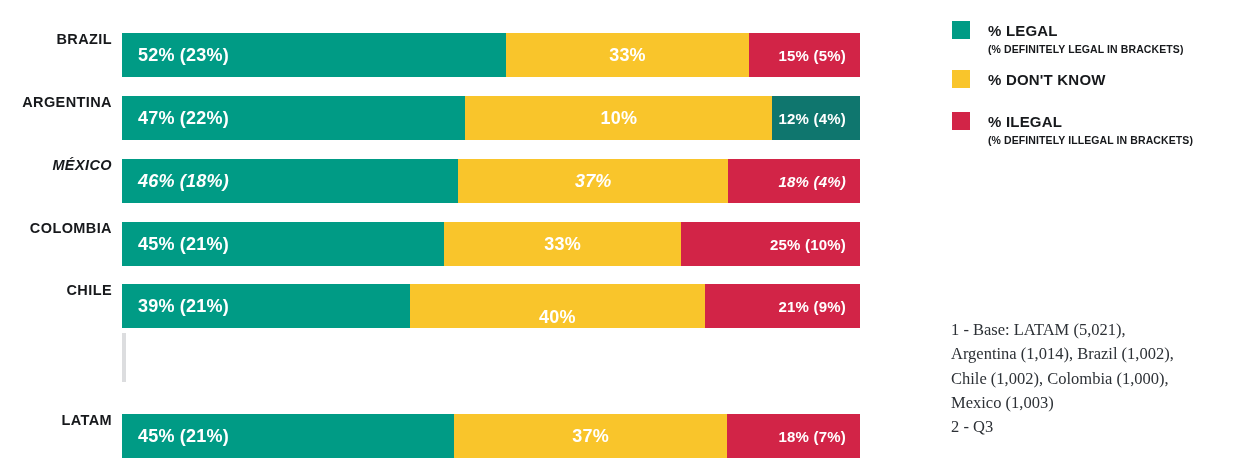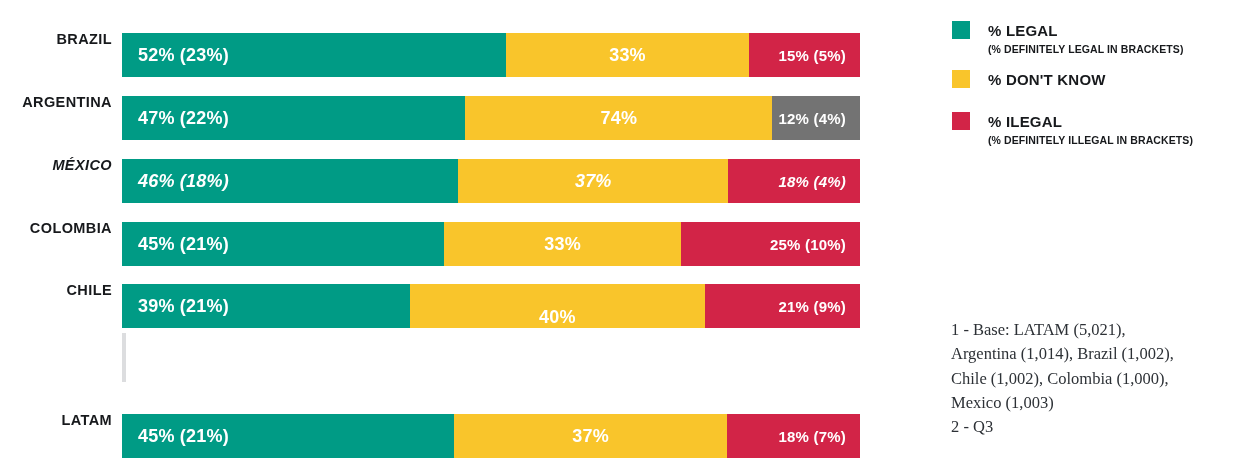--- a/index.html
+++ b/index.html
@@ -170,23 +170,23 @@
         </div>
       </div>
     </div>
     <div class="bar-row" style="top: 80px;">
       <div class="row-label">ARGENTINA</div>
       <div class="bar-track">
         <div class="seg legal" style="width: 46.5347%; background: rgb(0, 155, 133);">
           <span class="seg-label">47% (22%)</span>
         </div>
         <div class="seg dontknow" style="width: 41.5842%; background: rgb(249, 197, 43);">
-          <span class="seg-label">74%</span>
-        </div>
-        <div class="seg ilegal" style="width: 11.8812%; background: #737373;">
+          <span class="seg-label">10%</span>
+        </div>
+        <div class="seg ilegal" style="width: 11.8812%; background: #0f766e;">
           <span class="seg-label">12% (4%)</span>
         </div>
       </div>
     </div>
     <div class="bar-row" style="top: 143px; font-style: italic;">
       <div class="row-label">MÉXICO</div>
       <div class="bar-track">
         <div class="seg legal" style="width: 45.5446%; background: rgb(0, 155, 133);">
           <span class="seg-label">46% (18%)</span>
         </div>

